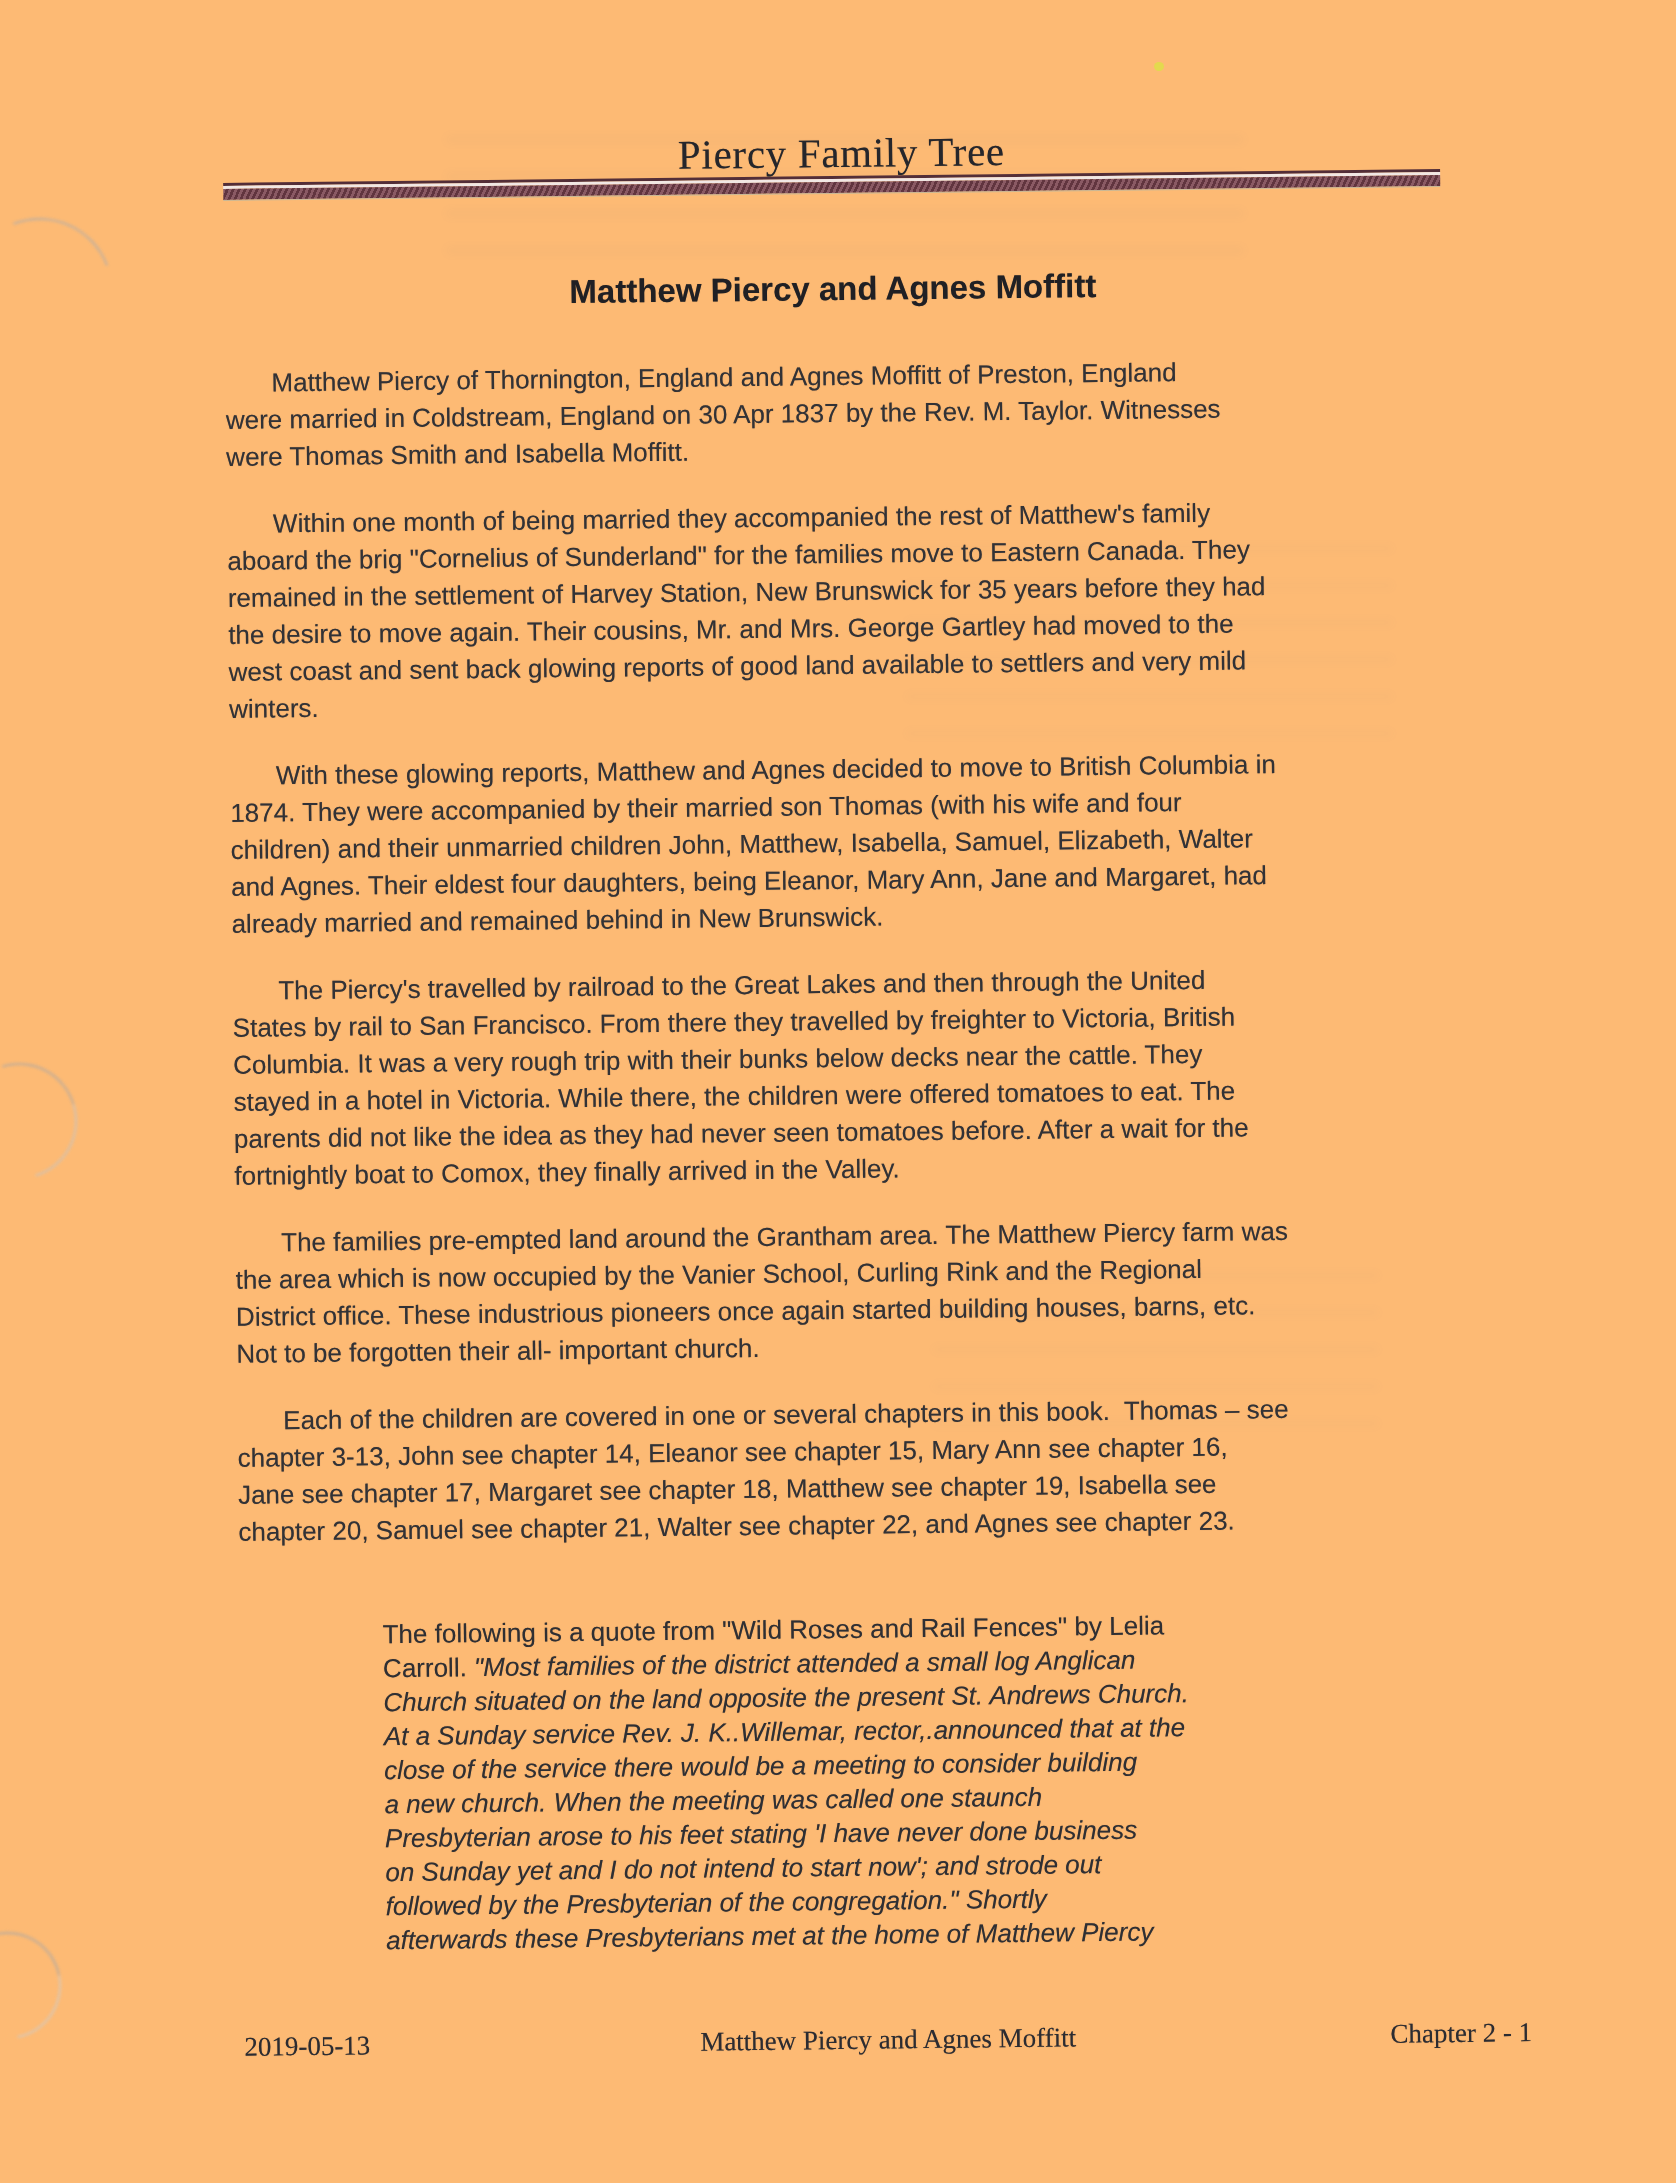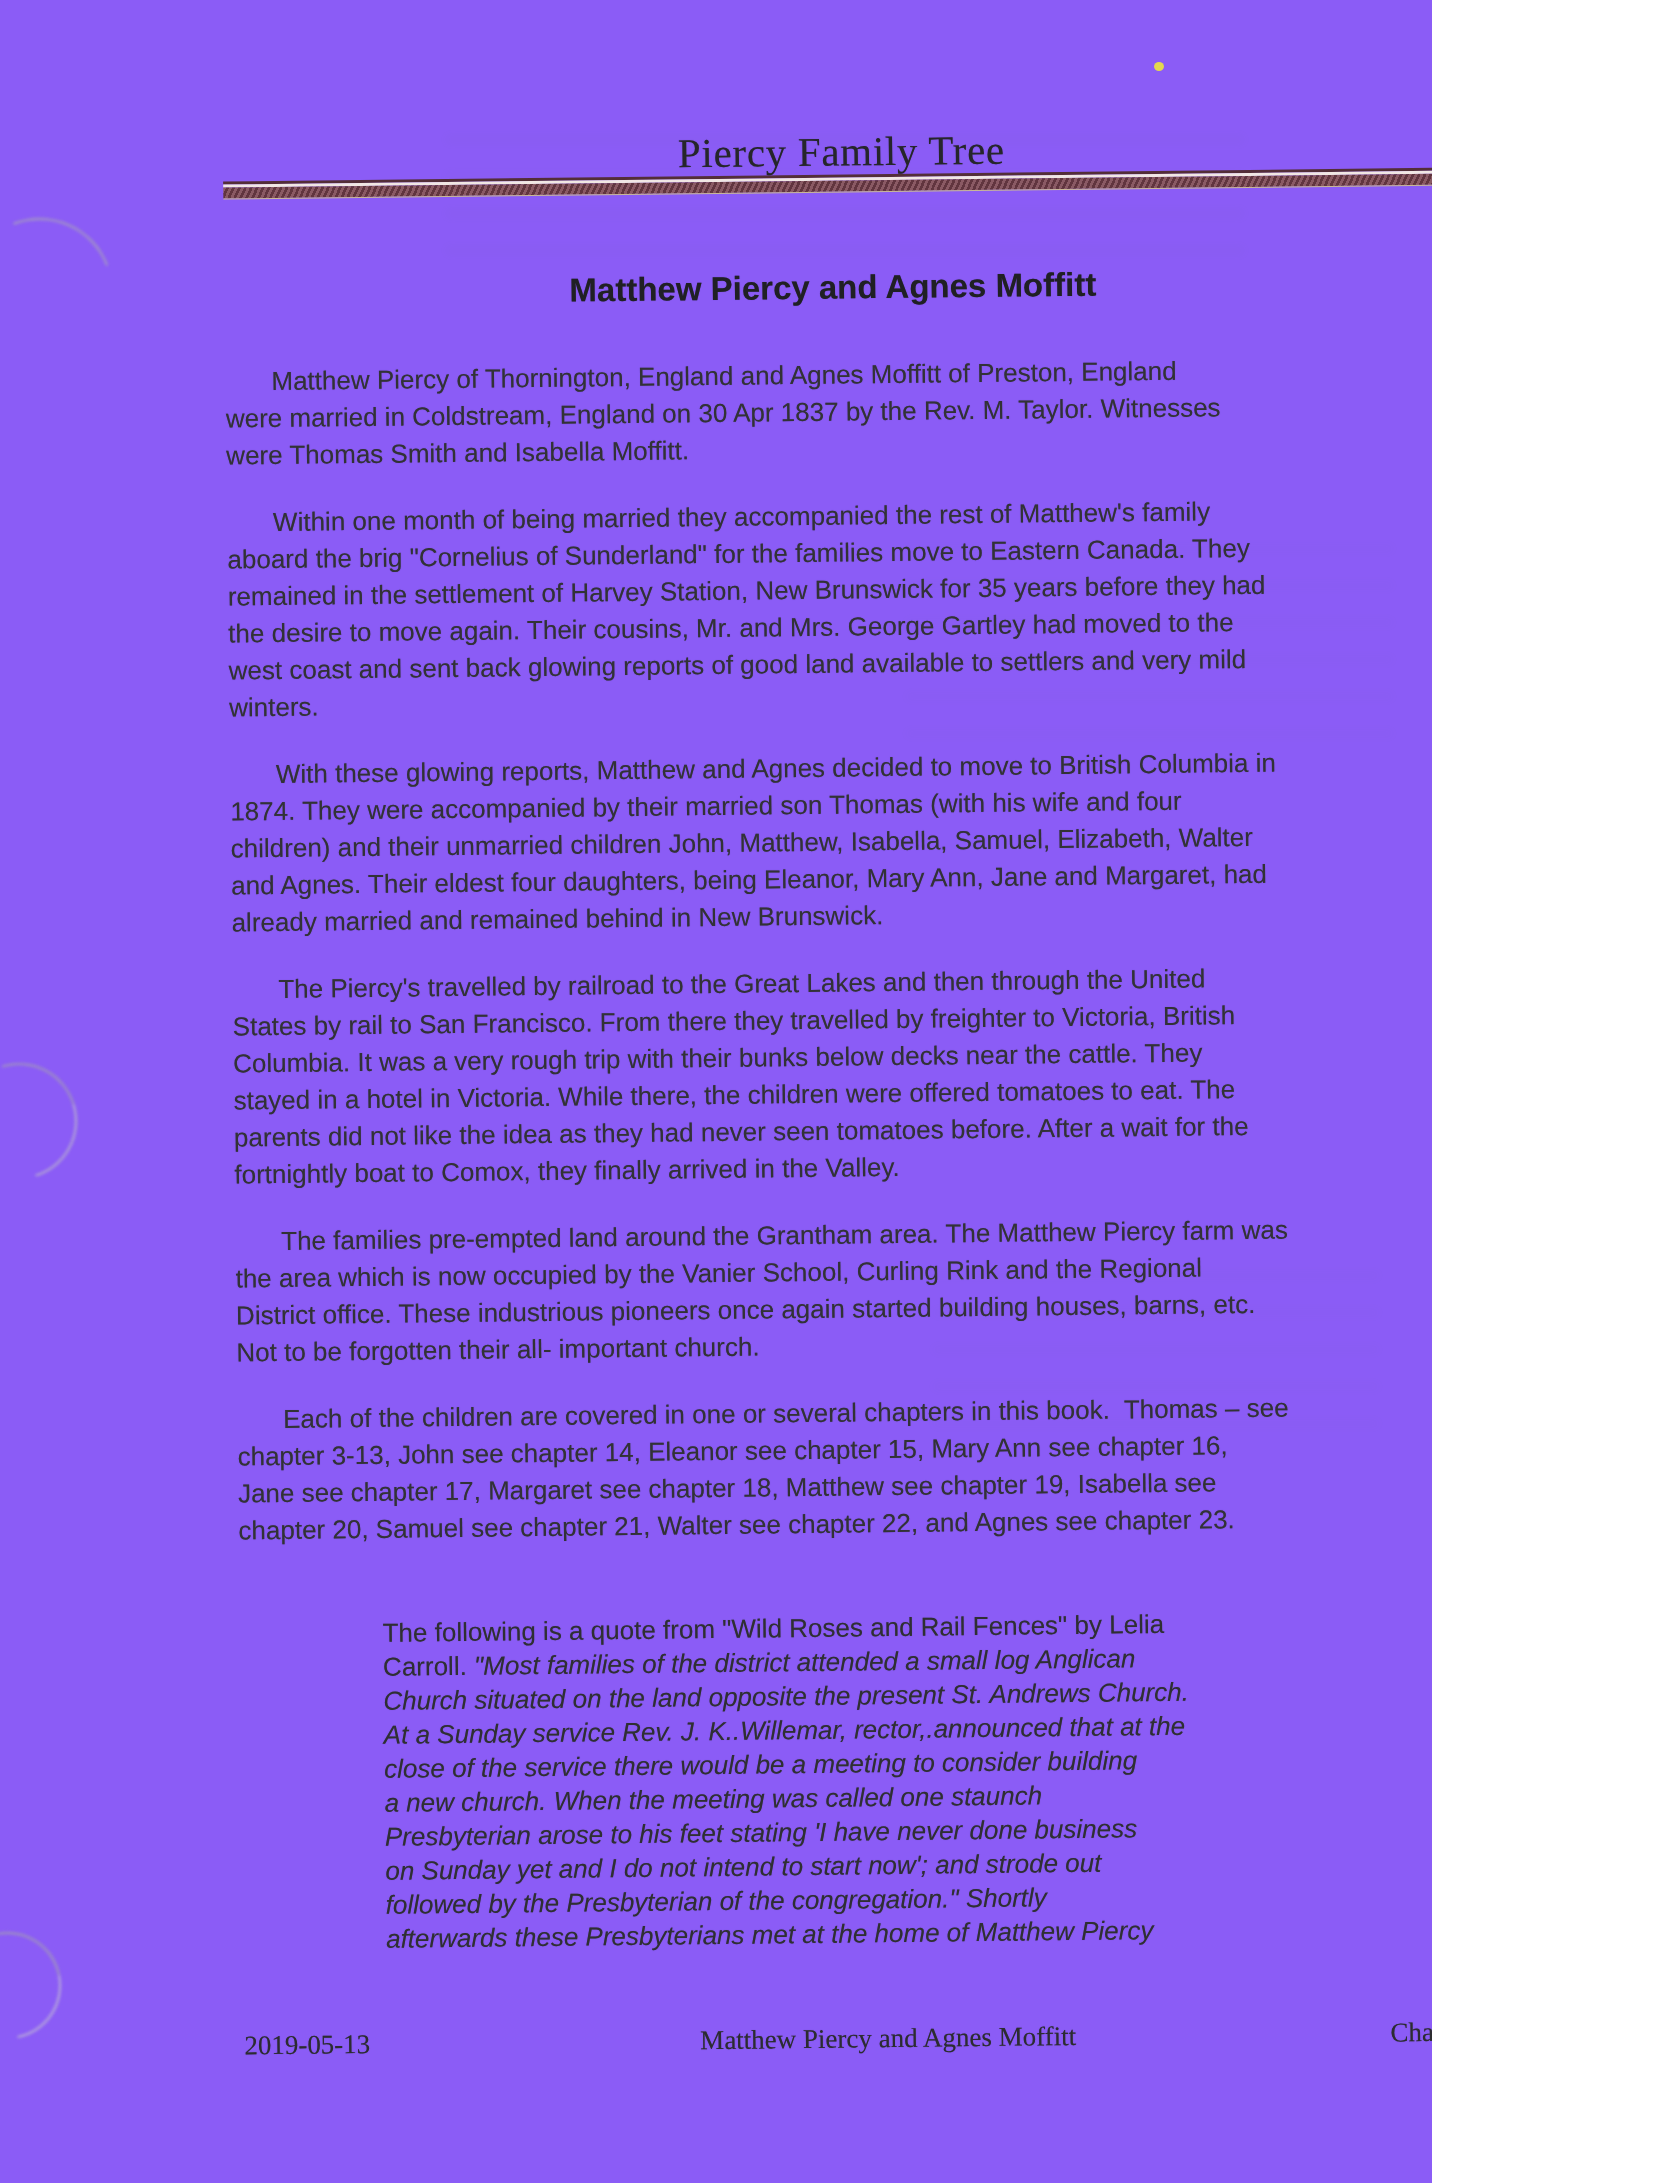--- a/index.html
+++ b/index.html
@@ -1,20 +1,20 @@
 <!DOCTYPE html>
 <html style="font-size:10.8px"><head>
 <meta charset="utf-8">
 <style>
   html, body { margin: 0; padding: 0; background: #ffffff; }
   .page {
     position: relative;
-    width: 1432px;
+    width: 1676px;
     height: 2183px;
-    background: #8b5cf6;
+    background: #fdba74;
     overflow: hidden;
     font-family: "Liberation Sans", sans-serif;
   }
   .sheet {
     position: absolute;
     inset: 0;
     transform: rotate(-0.65deg);
     transform-origin: 50% 48%;
   }
   .content {

